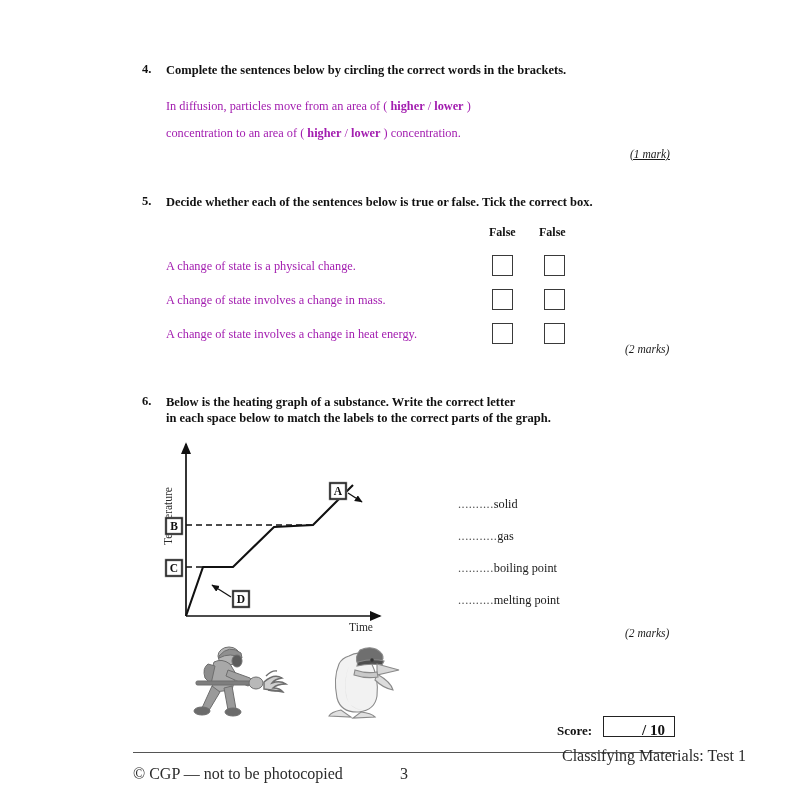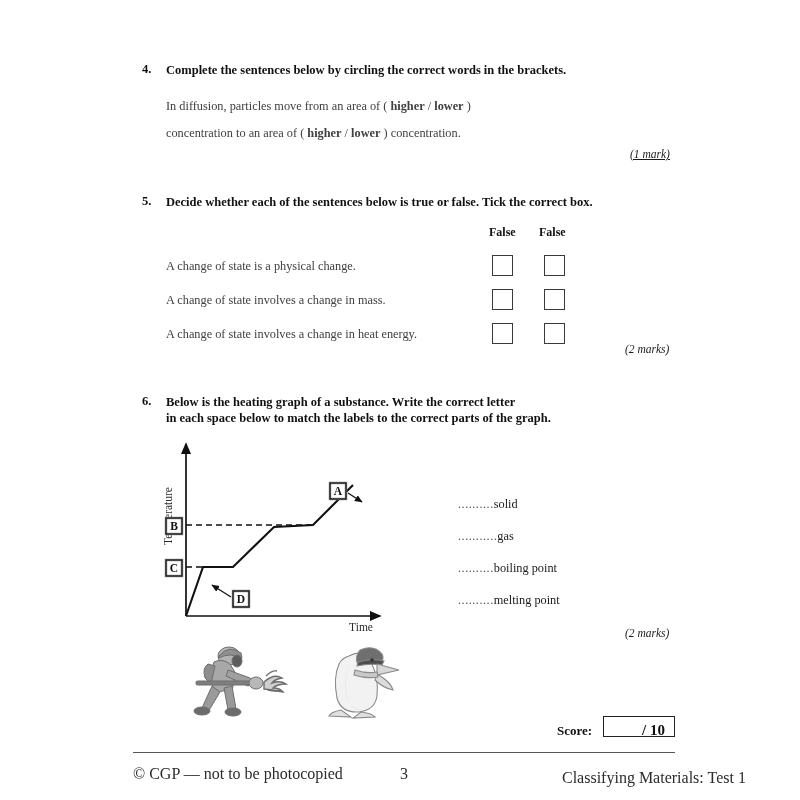--- a/index.html
+++ b/index.html
@@ -35,21 +35,21 @@
     font-weight: bold;
     font-size: 12.5px;
     color: #111;
     line-height: 16px;
     white-space: nowrap;
   }
   .body-text {
     position: absolute;
     font-family: "Liberation Serif", serif;
     font-size: 12.3px;
-    color: #404040;
+    color: #a21caf;
     white-space: nowrap;
   }
   .body-text b { font-weight: bold; }
   .marks {
     position: absolute;
     font-family: "Liberation Serif", serif;
     font-style: italic;
     font-size: 11.5px;
     color: #1a1a1a;
     white-space: nowrap;
@@ -279,15 +279,15 @@
     </g>
   </svg>
 
   <div class="score-label" style="left:557px; top:723px;">Score:</div>
   <div class="score-box" style="left:603px; top:716px; width:72px; height:21px;">/ 10</div>
 
   <div class="footer-rule" style="left:133px; top:752px; width:542px;"></div>
 
   <div class="footer-text" style="left:133px; top:765px;">© CGP — not to be photocopied</div>
   <div class="footer-text" style="left:400px; top:765px;">3</div>
-  <div class="footer-text" style="left:537px; top:769px;padding-left:25px;">Classifying Materials: Test 1</div>
+  <div class="footer-text" style="left:537px; top:747px;padding-left:25px;">Classifying Materials: Test 1</div>
 
 </div>
 
 </body></html>

